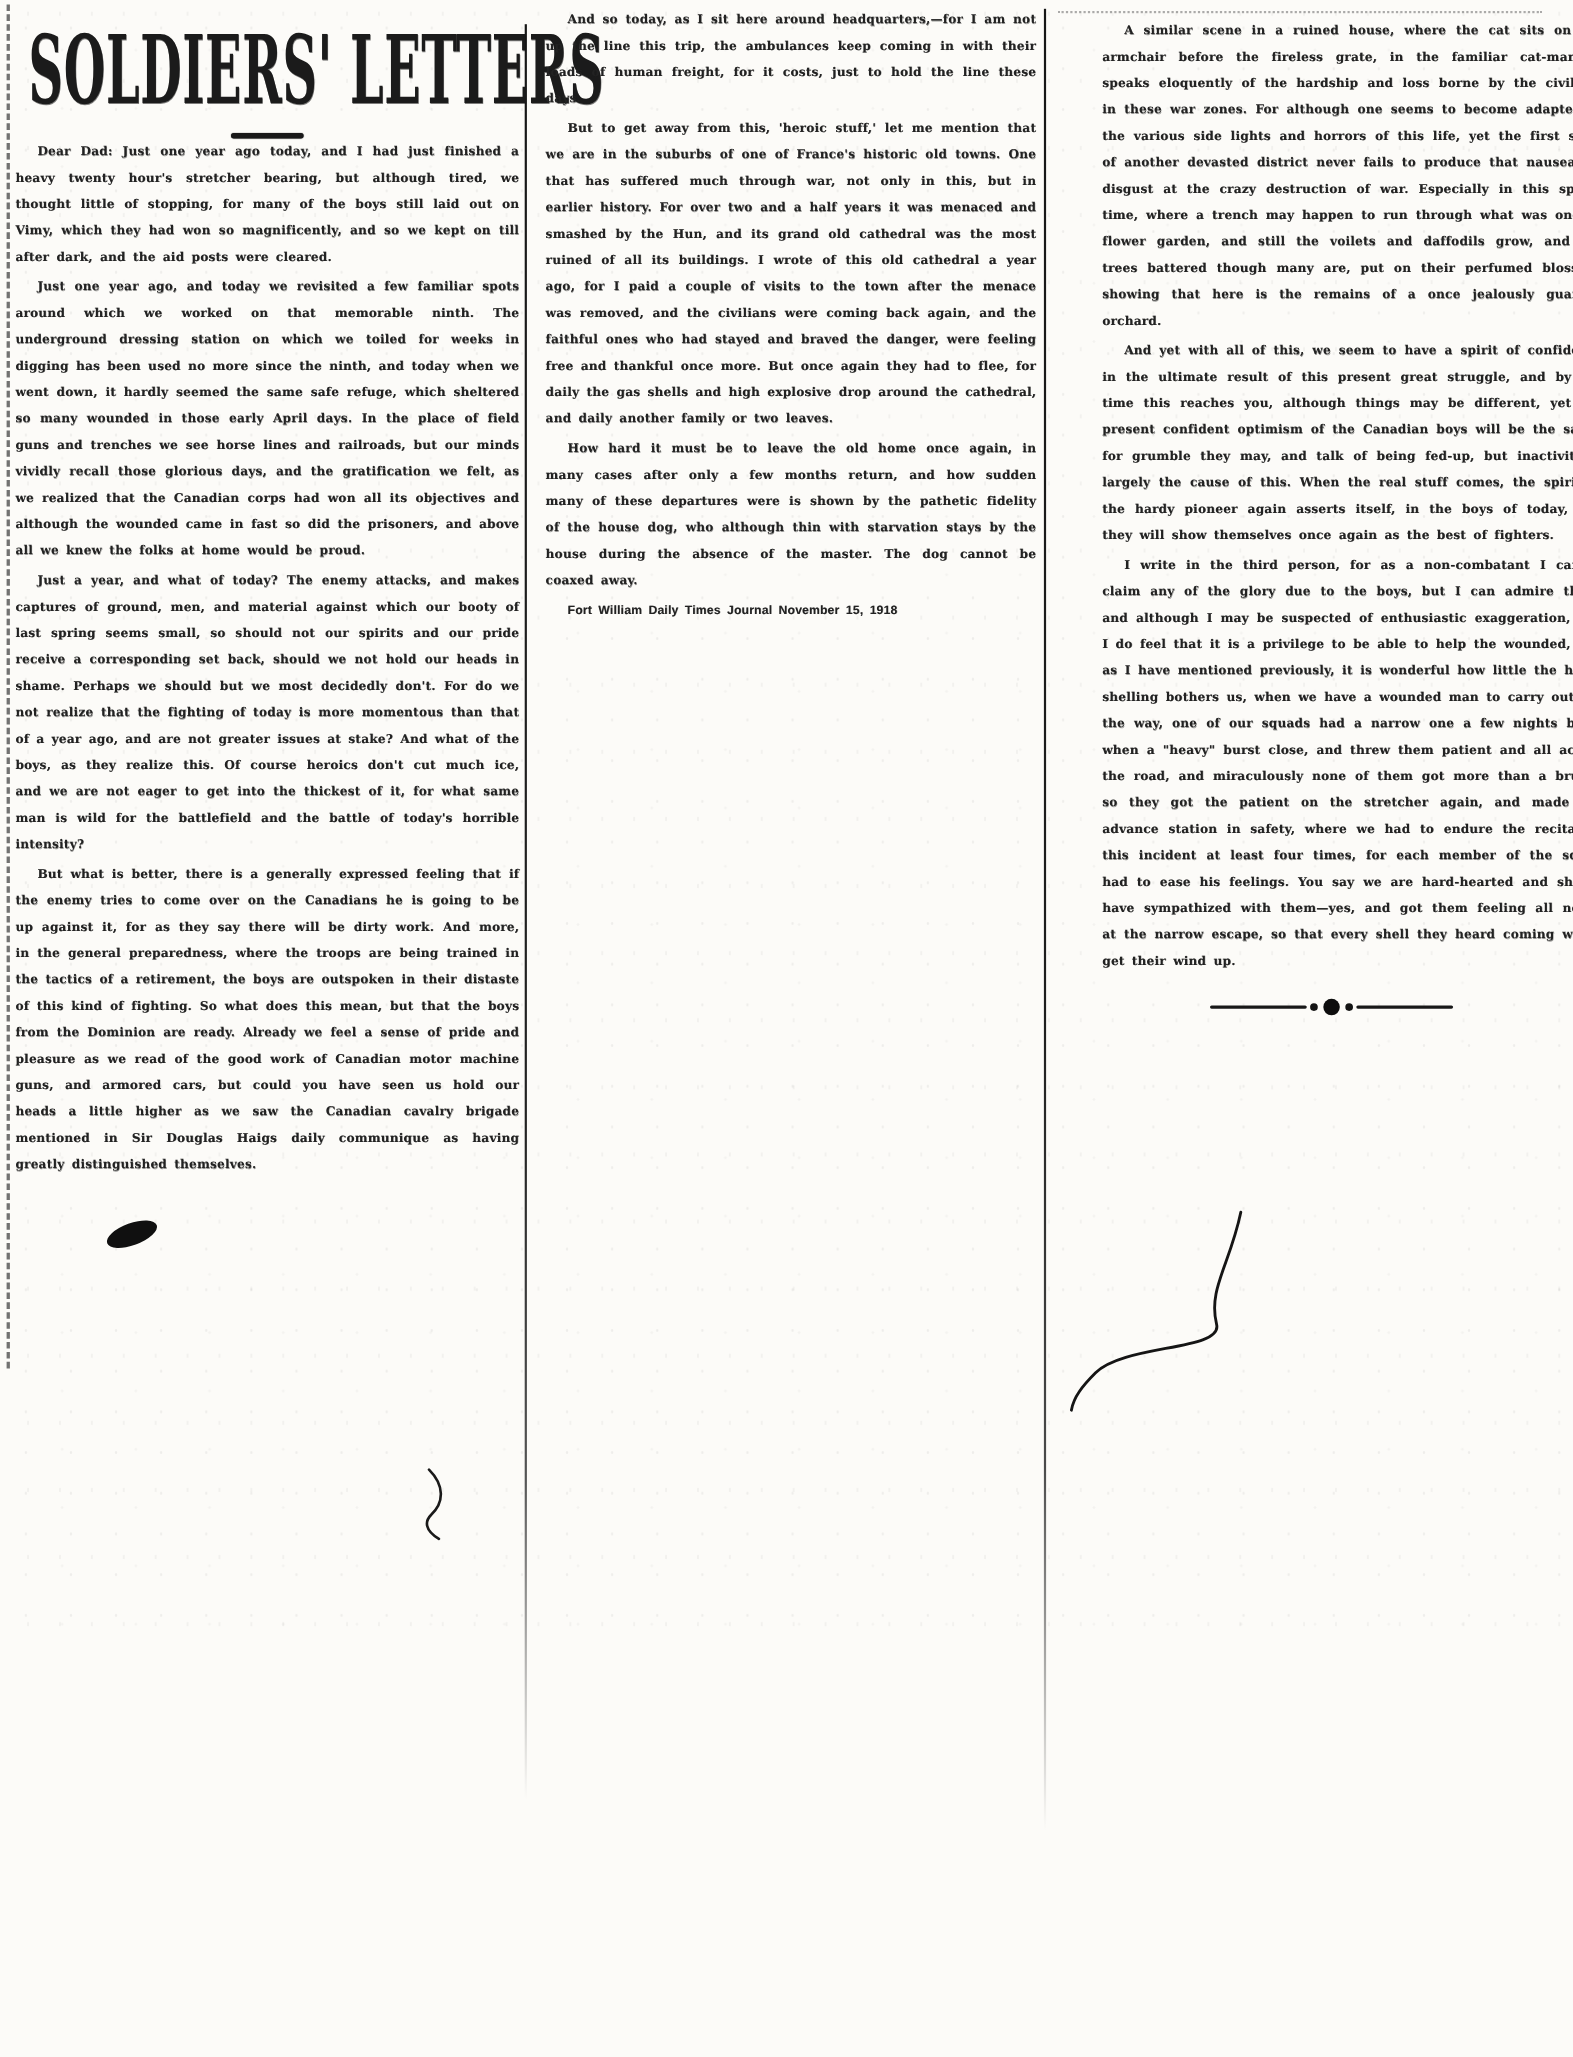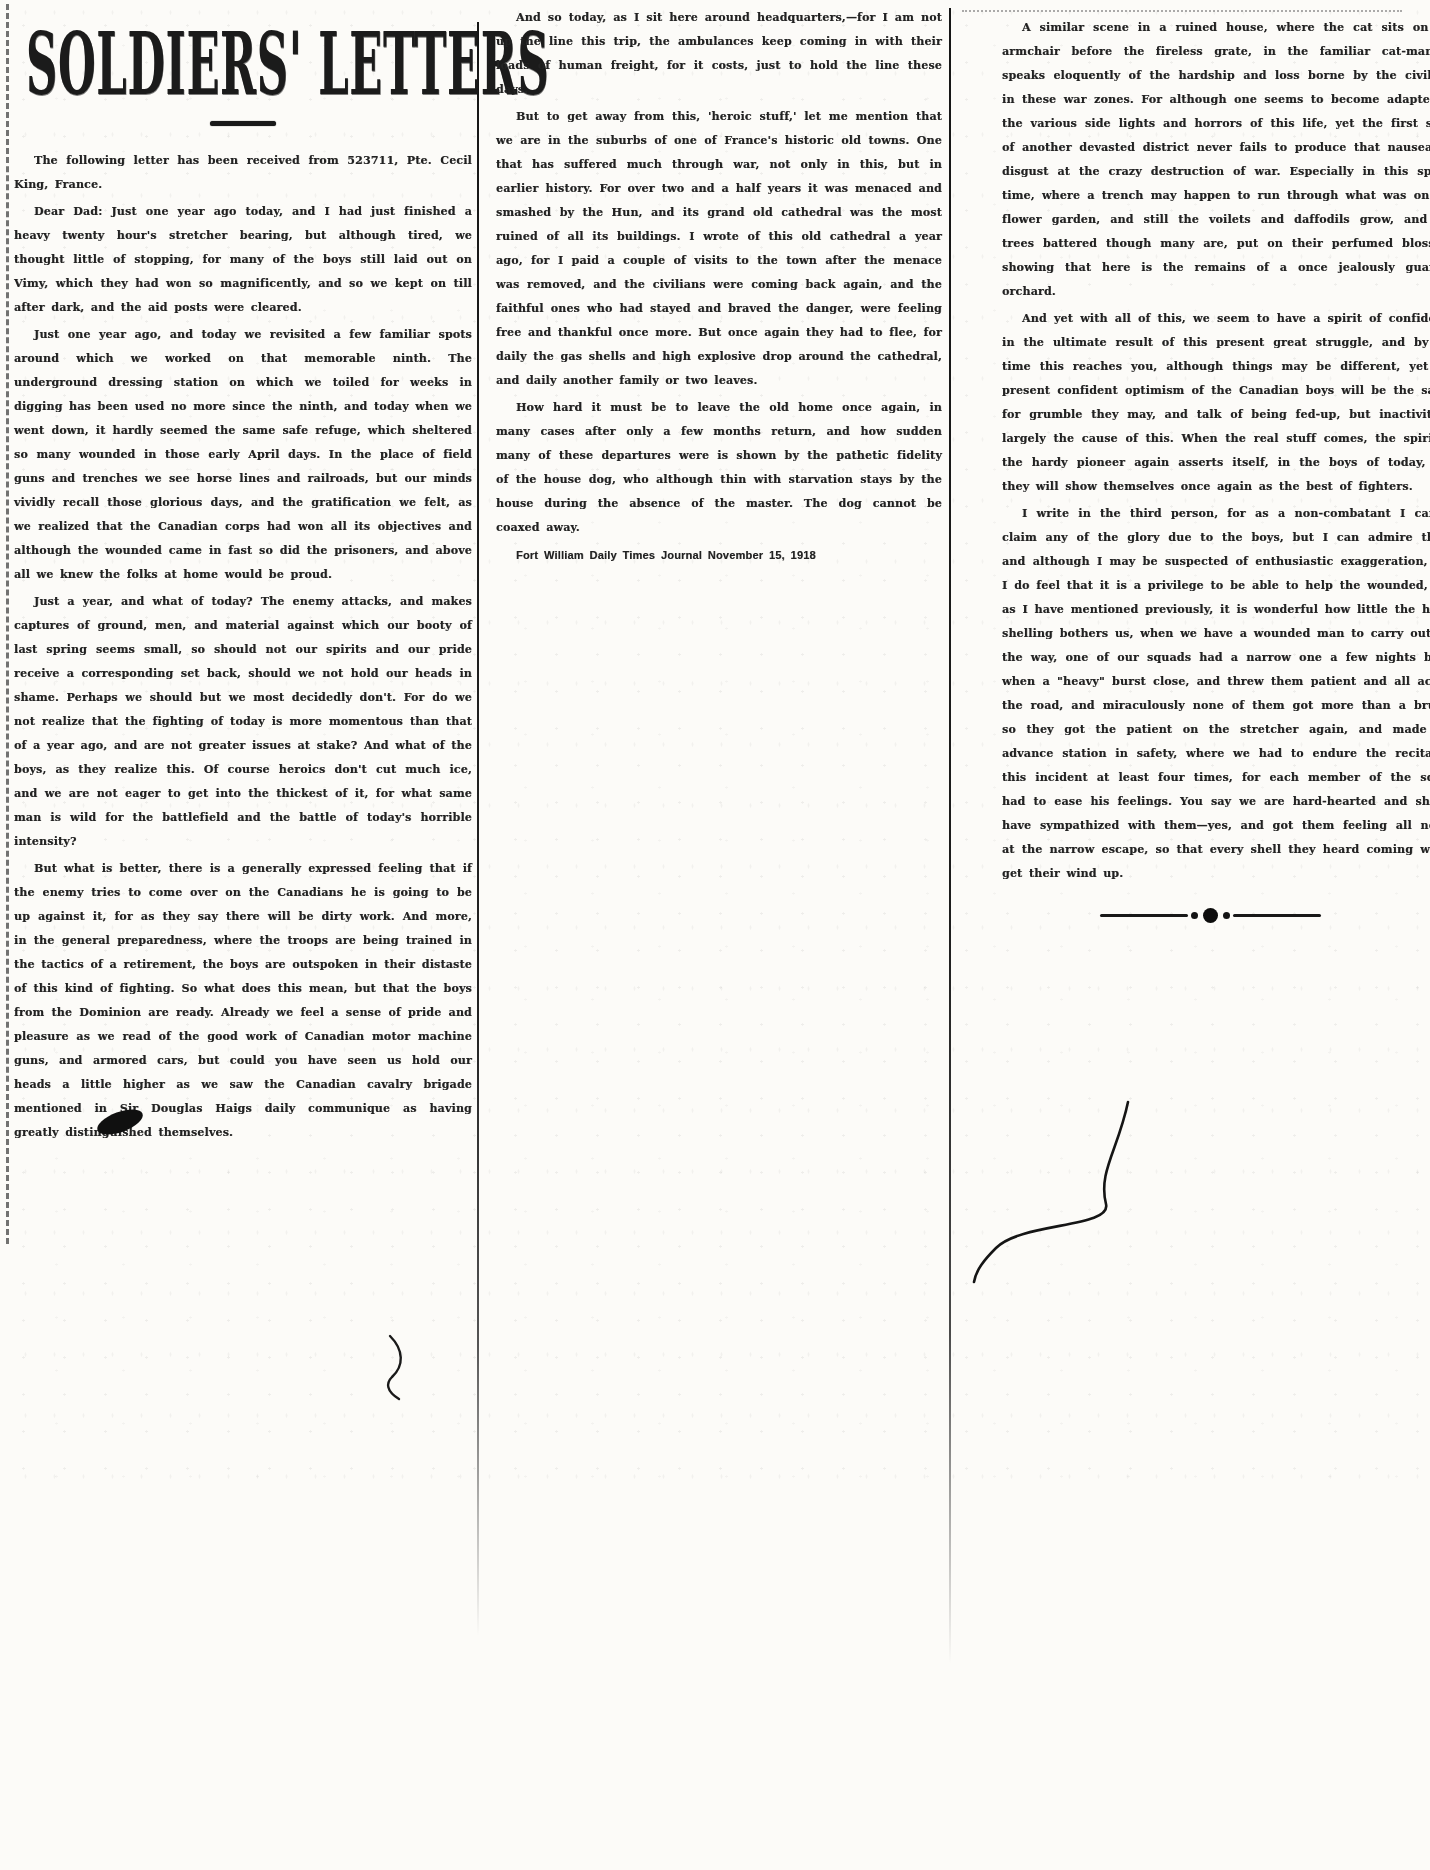--- a/index.html
+++ b/index.html
@@ -100,21 +100,20 @@
   <div class="left-dash"></div>
   <div class="vrule vrule1"></div>
   <div class="vrule vrule2"></div>
   <div class="col3-scratch"></div>
 
   <div class="col col1">
     <div class="headline">
       <span class="headline-text">SOLDIERS' LETTERS</span>
     </div>
     <div class="headline-rule"></div>
-    <p class="intro">The following letter has been received from 523711, Pte. Cecil King, France.</p>
     <p>Dear Dad:  Just one year ago today, and I had just finished a heavy twenty hour's stretcher bearing, but although tired, we thought little of stopping, for many of the boys still laid out on Vimy, which they had won so magnificently, and so we kept on till after dark, and the aid posts were cleared.</p>
     <p>Just one year ago, and today we revisited a few familiar spots around which we worked on that memorable ninth.  The underground dressing station on which we toiled for weeks in digging has been used no more since the ninth, and today when we went down, it hardly seemed the same safe refuge, which sheltered so many wounded in those early April days.  In the place of field guns and trenches we see horse lines and railroads, but our minds vividly recall those glorious days, and the gratification we felt, as we realized that the Canadian corps had won all its objectives and although the wounded came in fast so did the prisoners, and above all we knew the folks at home would be proud.</p>
     <p>Just a year, and what of today? The enemy attacks, and makes captures of ground, men, and material against which our booty of last spring seems small, so should not our spirits and our pride receive a corresponding set back, should we not hold our heads in shame.  Perhaps we should but we most decidedly don't.  For do we not realize that the fighting of today is more momentous than that of a year ago, and are not greater issues at stake? And what of the boys, as they realize this.  Of course heroics don't cut much ice, and we are not eager to get into the thickest of it, for what same man is wild for the battlefield and the battle of today's horrible intensity?</p>
     <p>But what is better, there is a generally expressed feeling that if the enemy tries to come over on the Canadians he is going to be up against it, for as they say there will be dirty work.  And more, in the general preparedness, where the troops are being trained in the tactics of a retirement, the boys are outspoken in their distaste of this kind of fighting.  So what does this mean, but that the boys from the Dominion are ready.  Already we feel a sense of pride and pleasure as we read of the good work of Canadian motor machine guns, and armored cars, but could you have seen us hold our heads a little higher as we saw the Canadian cavalry brigade mentioned in Sir Douglas Haigs daily communique as having greatly distinguished themselves.</p>
   </div>
 
   <div class="col col2">
     <p>And so today, as I sit here around headquarters,—for I am not up the line this trip, the ambulances keep coming in with their loads of human freight, for it costs, just to hold the line these days.</p>
     <p>But to get away from this, 'heroic stuff,' let me mention that we are in the suburbs of one of France's historic old towns.  One that has suffered much through war, not only in this, but in earlier history.  For over two and a half years it was menaced and smashed by the Hun, and its grand old cathedral was the most ruined of all its buildings.  I wrote of this old cathedral a year ago, for I paid a couple of visits to the town after the menace was removed, and the civilians were coming back again, and the faithful ones who had stayed and braved the danger, were feeling free and thankful once more.  But once again they had to flee, for daily the gas shells and high explosive drop around the cathedral, and daily another family or two leaves.</p>
     <p>How hard it must be to leave the old home once again, in many cases after only a few months return, and how sudden many of these departures were is shown by the pathetic fidelity of the house dog, who although thin with starvation stays by the house during the absence of the master. The dog cannot be coaxed away.</p>

